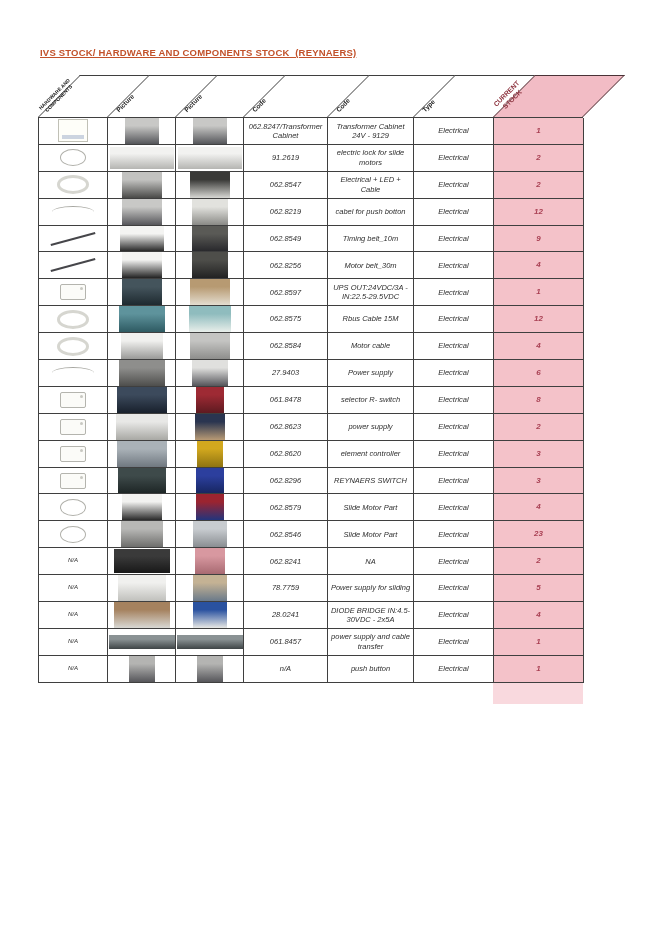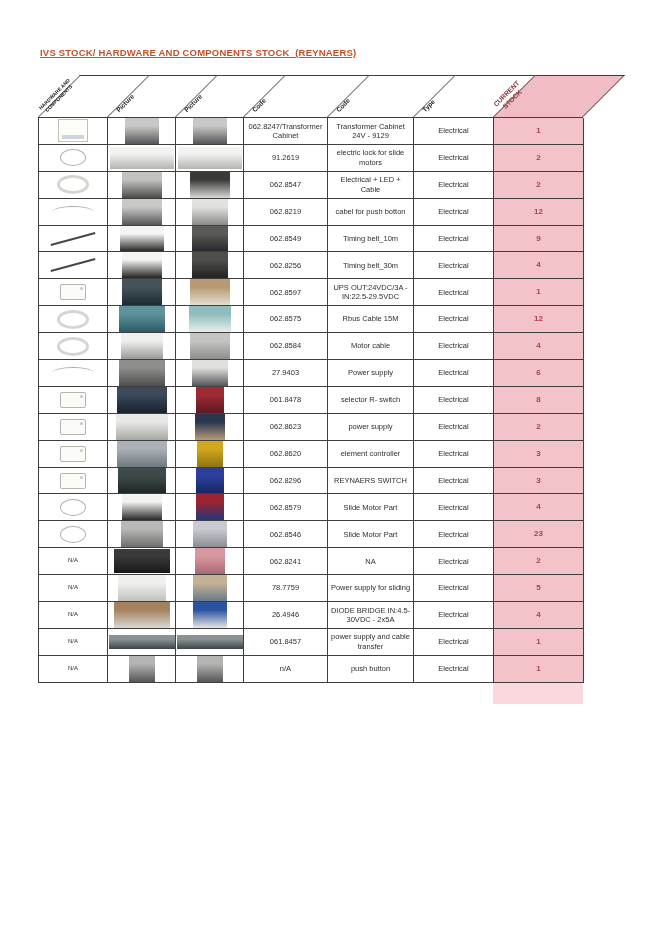--- a/index.html
+++ b/index.html
@@ -30,21 +30,21 @@
     font-size:6.5px;font-weight:bold;line-height:1.2;white-space:pre-line;
     text-align:center;color:#222;
   }
   .hlabel.small{font-size:5px;left:5px;bottom:2px;}
   .hlabel.hl-text{color:#8e3540;font-size:6.8px;left:7px;}
   
   .tbody{
     border-left:1px solid #3f3f3f;border-top:1px solid #3f3f3f;
     width:545px;box-sizing:border-box;
   }
-  .t-row{display:grid;grid-template-columns:69px 68px 68px 84px 86px 80px 90px;height:26.9px;}
+  .t-row{display:grid;grid-template-columns:69px 68px 68px 84px 86px 80px 90px;height:26.9px;font-style:italic;}
   .cell{
     box-sizing:border-box;border-right:1px solid #3f3f3f;border-bottom:1px solid #3f3f3f;
     display:flex;align-items:center;justify-content:center;
     font-size:7.5px;line-height:1.25;text-align:center;overflow:hidden;padding:1px 2px;
   }
   .stock-cell{background:#f4c2c9;color:#a94154;font-weight:bold;font-size:8px;}
   .na-text{font-size:6px;color:#2a2a2a;}
   .photo{flex:0 0 auto;}
   
   .stock-tail{
@@ -178,21 +178,21 @@
     <div class="cell item-cell">
           <div class="sk sk-line"></div>
         </div>
     <div class="cell pic-cell">
           <div class="photo" style="width: 40px; height: 26px; background: linear-gradient(rgb(244, 244, 242) 30%, rgb(34, 34, 34));"></div>
         </div>
     <div class="cell pic-cell">
           <div class="photo" style="width: 36px; height: 26px; background: linear-gradient(rgb(78, 78, 74) 30%, rgb(34, 34, 34));"></div>
         </div>
     <div class="cell code-cell">062.8256</div>
-    <div class="cell desc-cell">Timing belt_30m</div>
+    <div class="cell desc-cell">Motor belt_30m</div>
     <div class="cell type-cell">Electrical</div>
     <div class="cell stock-cell">4</div>
   </div>
 
   <div class="t-row">
     <div class="cell item-cell">
           <div class="sk sk-device"></div>
         </div>
     <div class="cell pic-cell">
           <div class="photo" style="width: 40px; height: 26px; background: linear-gradient(rgb(68, 84, 92) 30%, rgb(30, 42, 48));"></div>
@@ -379,21 +379,21 @@
   </div>
 
   <div class="t-row">
     <div class="cell item-cell na-text">N/A</div>
     <div class="cell pic-cell">
           <div class="photo" style="width: 56px; height: 26px; background: linear-gradient(rgb(165, 130, 95) 30%, rgb(216, 216, 212));"></div>
         </div>
     <div class="cell pic-cell">
           <div class="photo" style="width: 34px; height: 26px; background: linear-gradient(rgb(42, 82, 160) 30%, rgb(232, 232, 228));"></div>
         </div>
-    <div class="cell code-cell">26.4946</div>
+    <div class="cell code-cell">28.0241</div>
     <div class="cell desc-cell">DIODE BRIDGE IN:4.5-30VDC - 2x5A</div>
     <div class="cell type-cell">Electrical</div>
     <div class="cell stock-cell">4</div>
   </div>
 
   <div class="t-row">
     <div class="cell item-cell na-text">N/A</div>
     <div class="cell pic-cell">
           <div class="photo" style="width: 66px; height: 14px; background: linear-gradient(rgb(138, 146, 148) 30%, rgb(62, 68, 70));"></div>
         </div>

